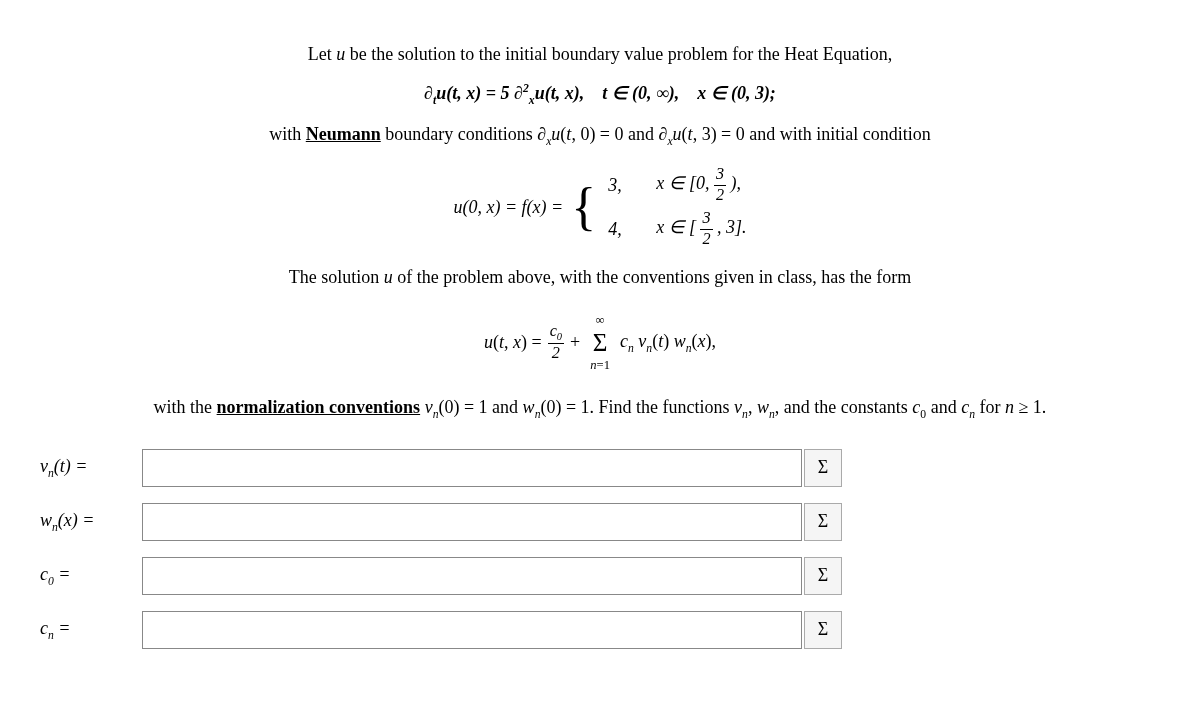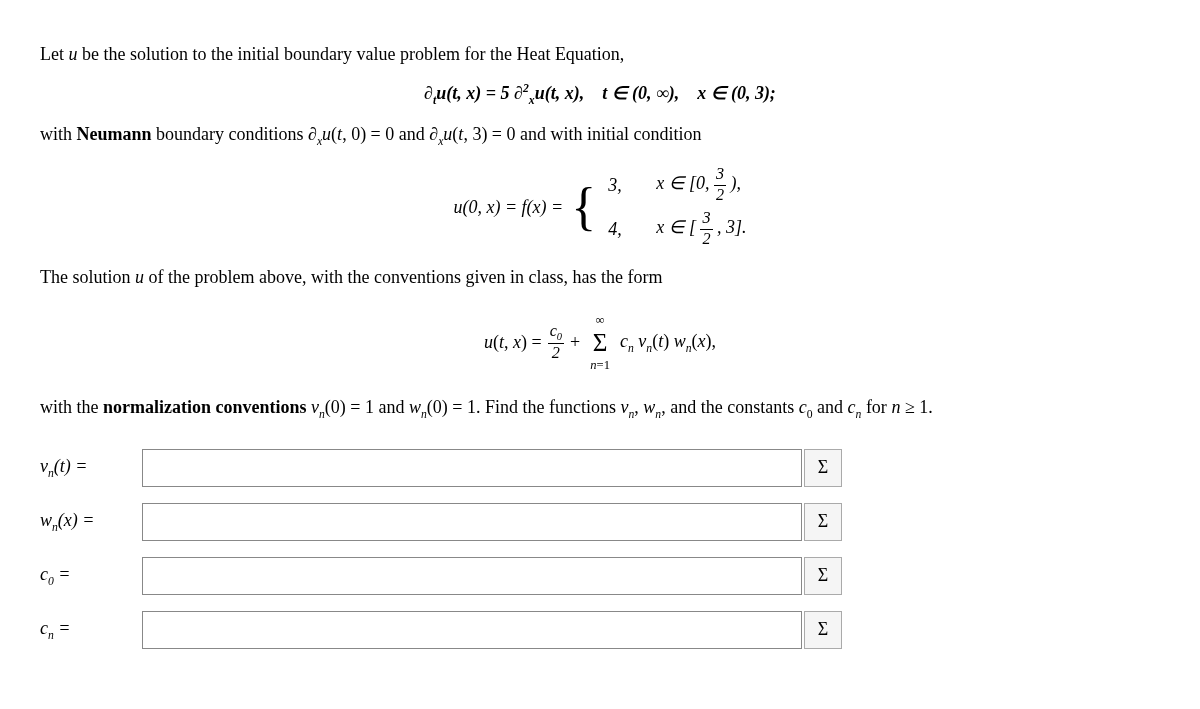--- a/index.html
+++ b/index.html
@@ -8,26 +8,27 @@
       background: #ffffff;
       color: #000000;
       width: 1200px;
       min-height: 709px;
       padding: 30px 40px;
       font-size: 18px;
       line-height: 1.6;
     }
     .problem-text {
       margin-bottom: 12px;
+      text-align: center;
     }
     .center-eq {
       text-align: center;
       margin: 10px 0;
     }
-    .bold { font-weight: bold; }
+    .bold { font-weight: bold; text-decoration: underline; }
     .section { margin: 10px 0; }
     .piecewise-container {
       display: flex;
       justify-content: center;
       align-items: center;
       margin: 14px 0;
     }
     .piecewise-left {
       font-style: italic;
       margin-right: 8px;

